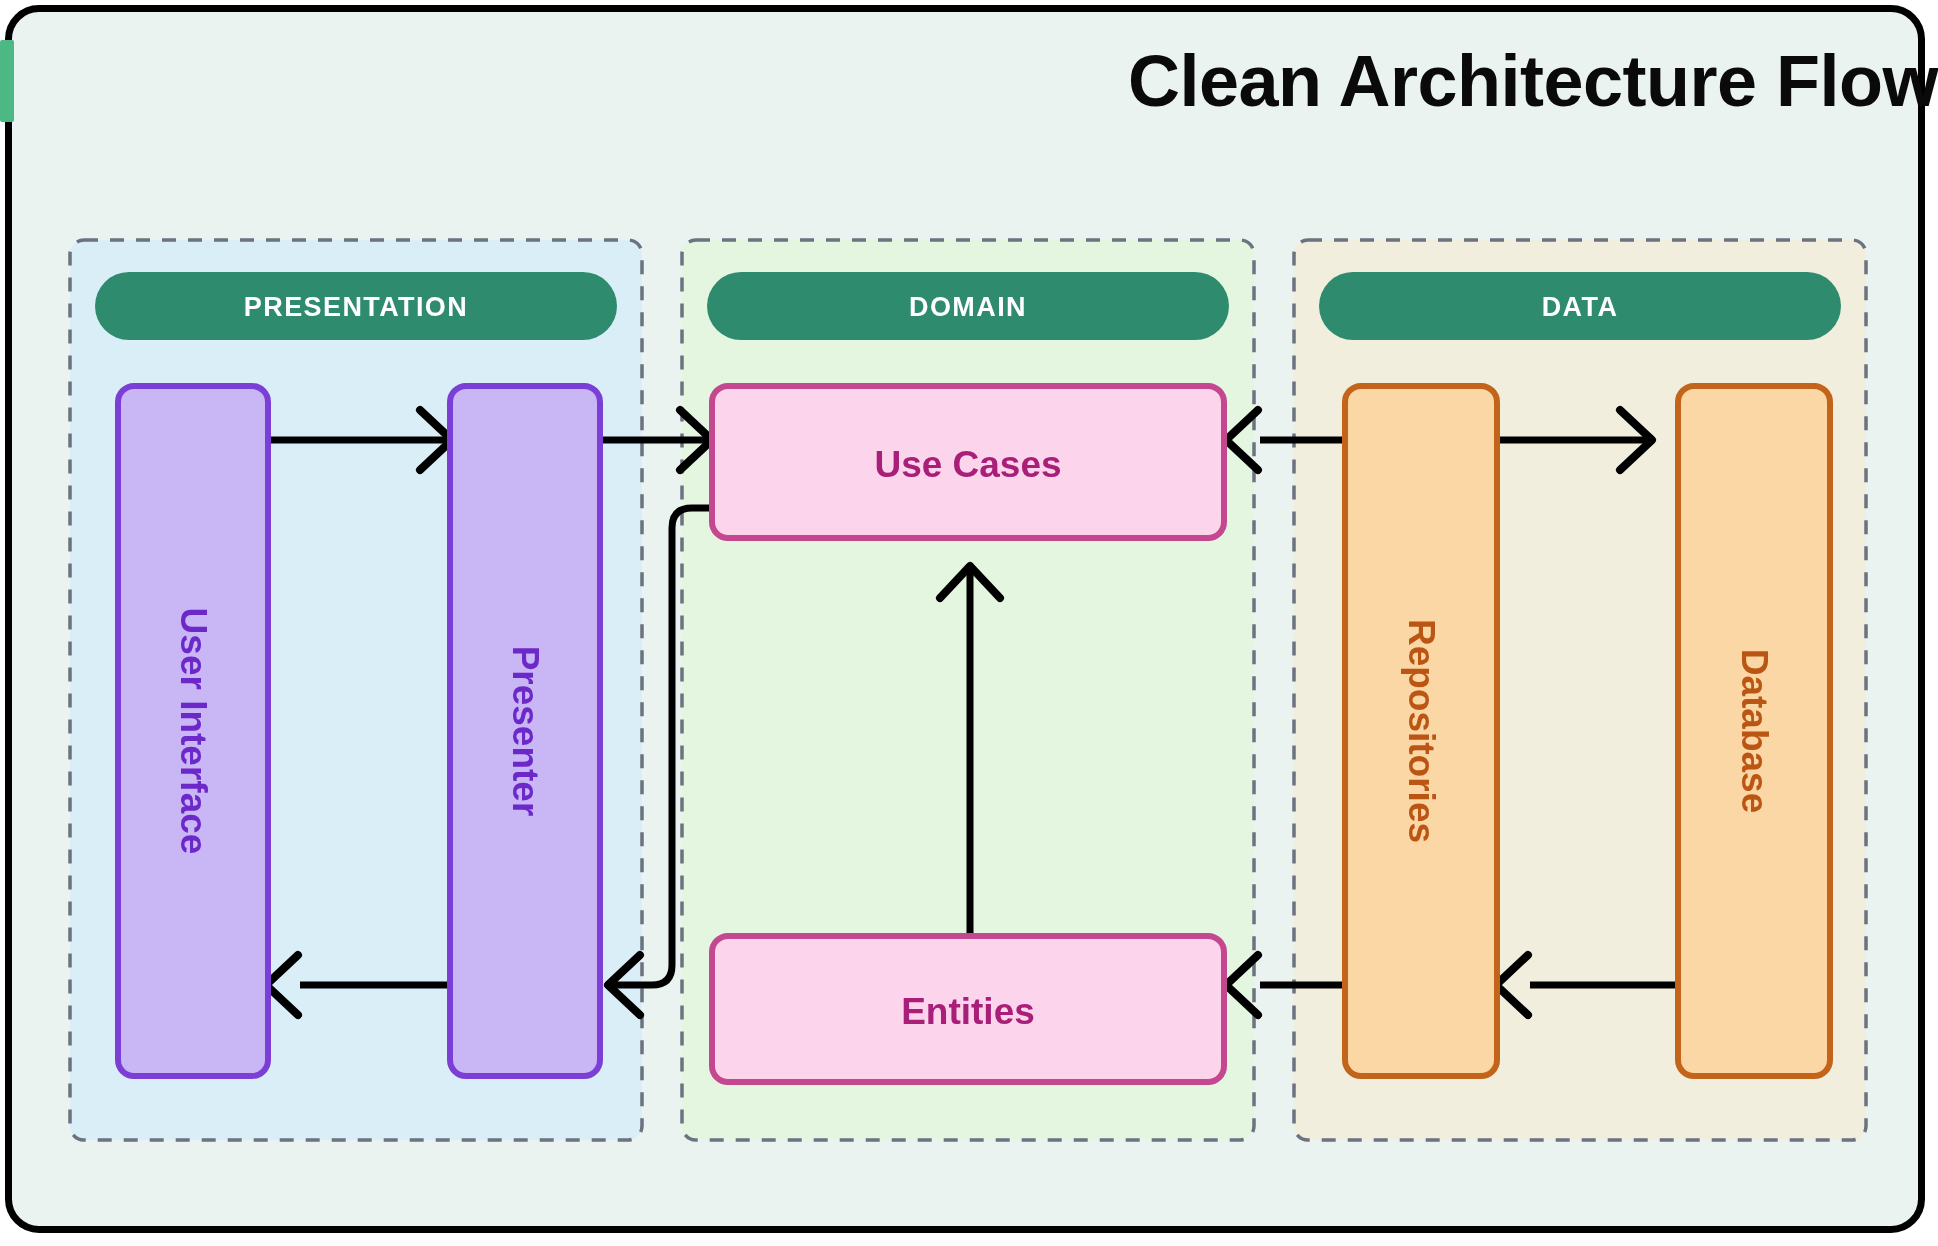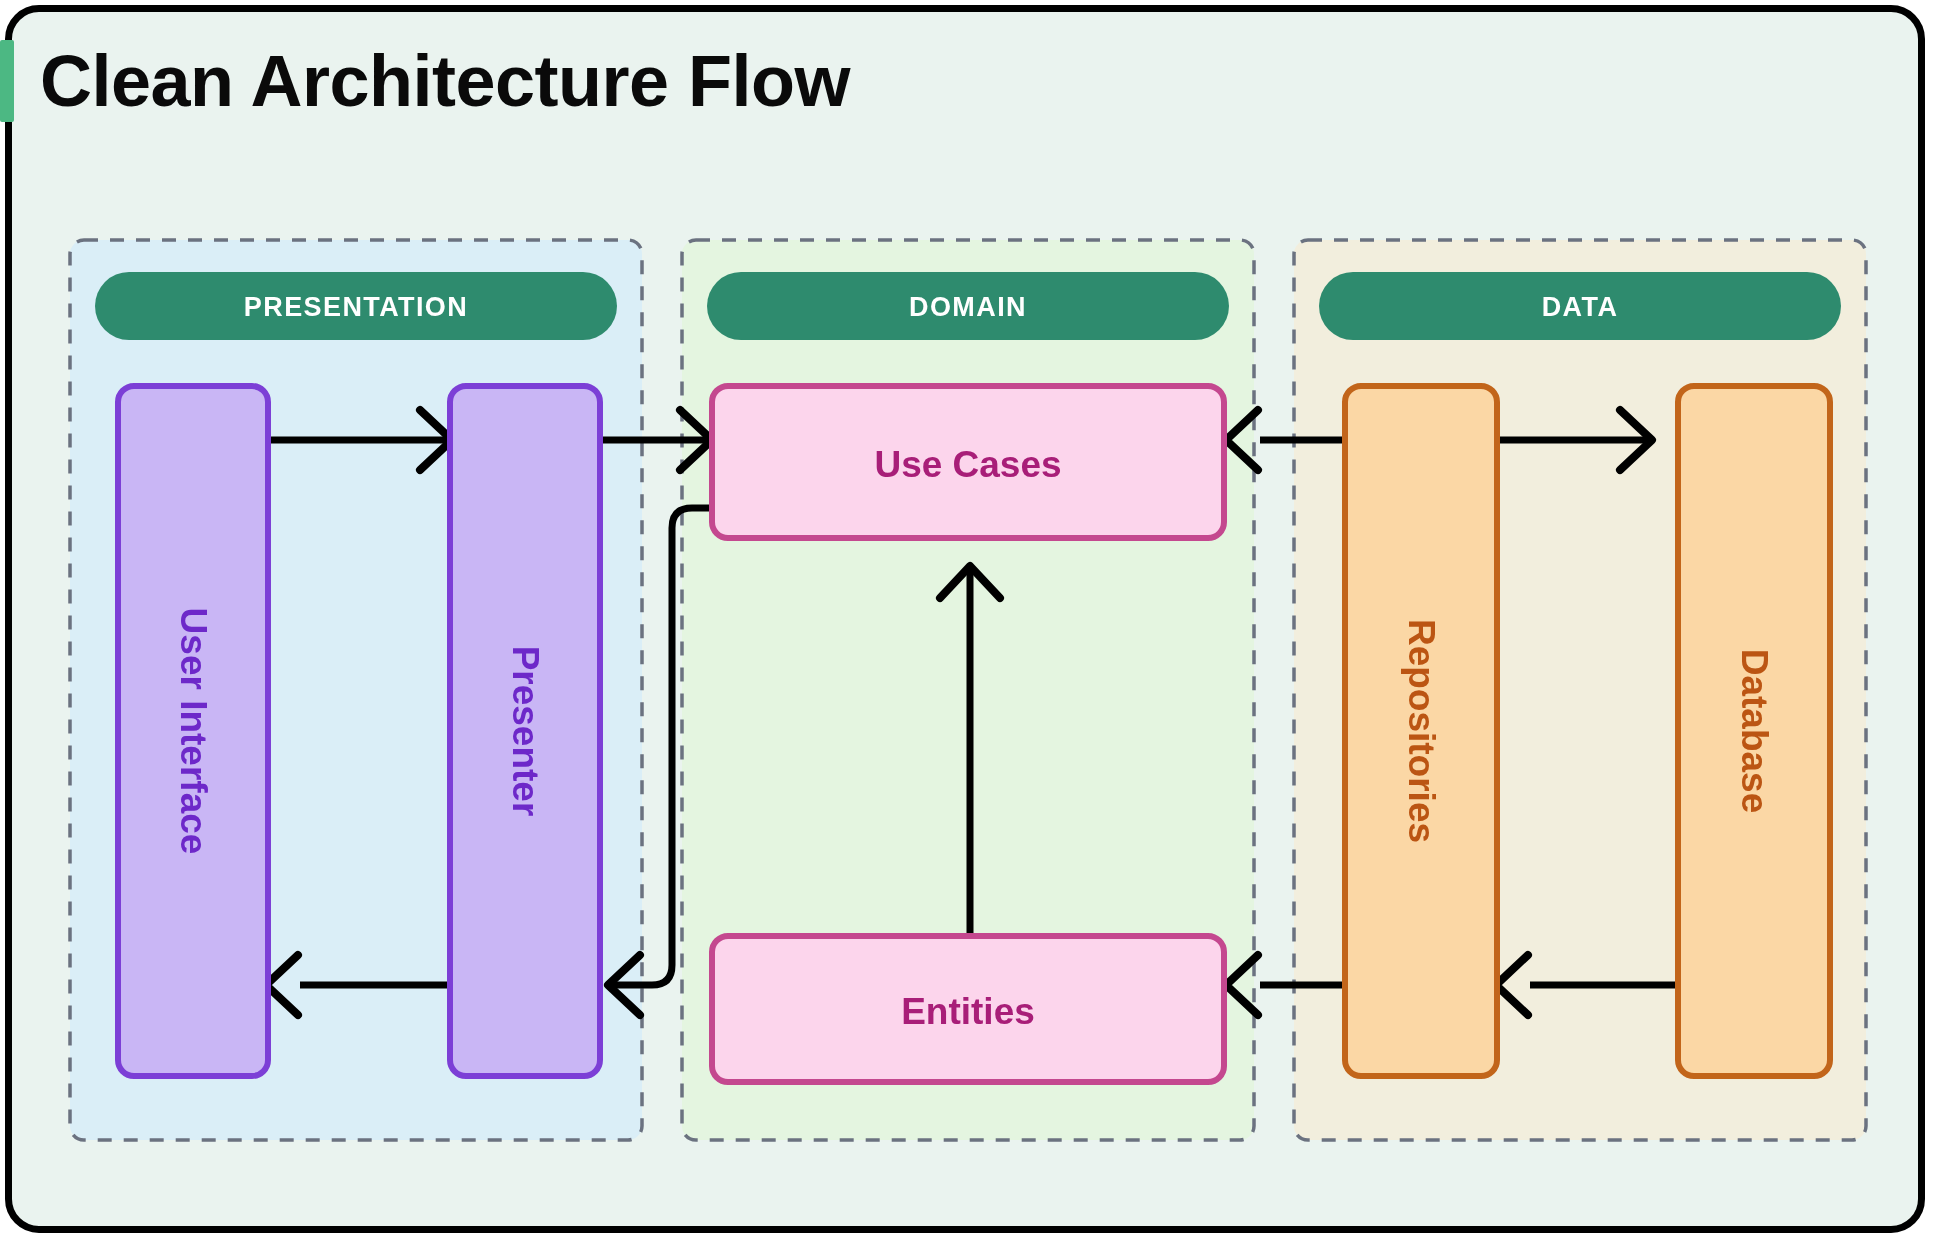--- a/index.html
+++ b/index.html
@@ -29,21 +29,21 @@
     border-radius: 34px;
     box-sizing: border-box;
   }
   .title-row {
     position: absolute;
     left: 0;
     top: 40px;
     width: 1938px;
     display: flex;
     align-items: center;
-    justify-content: flex-start;
+    justify-content: space-between;
     gap: 26px;
   }
   .title-bar {
     width: 14px;
     height: 82px;
     background: #4cb883;
     border-radius: 2px;
   }
   .title-text {
     font-size: 72px;

